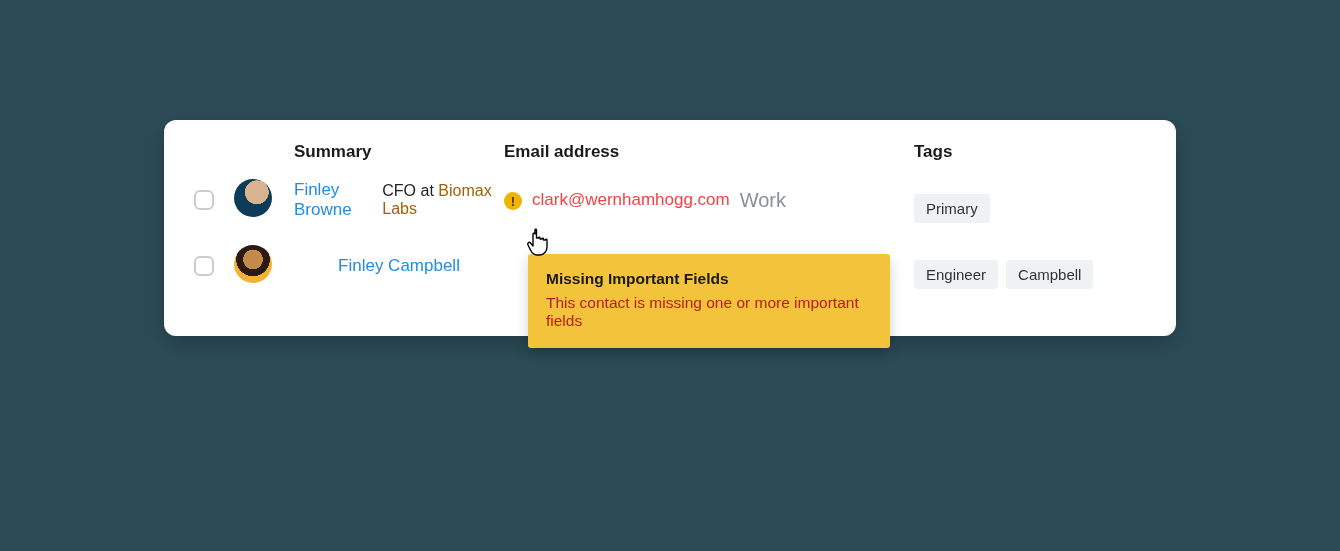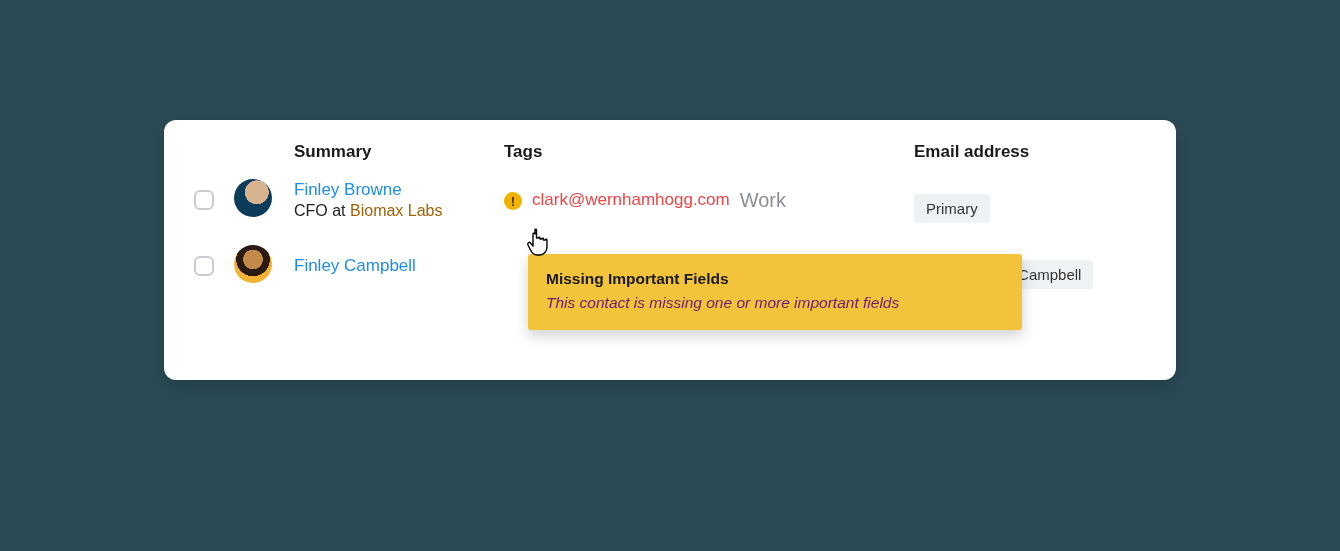--- a/index.html
+++ b/index.html
@@ -8,21 +8,21 @@
     background: #2b4b56;
     font-family: -apple-system, BlinkMacSystemFont, "Segoe UI", Helvetica, Arial, sans-serif;
     position: relative;
     overflow: hidden;
   }
   .card {
     position: absolute;
     left: 164px;
     top: 120px;
     width: 1012px;
-    height: 260px;
+    height: 216px;
     background: #ffffff;
     border-radius: 12px;
     box-shadow: 0 8px 20px rgba(0,0,0,0.2);
     padding: 22px 30px 10px 30px;
   }
   .row {
     display: grid;
     grid-template-columns: 40px 60px 210px 410px 230px;
     align-items: center;
     min-height: 48px;
@@ -105,42 +105,41 @@
   }
   .tag {
     background: #eef2f5;
     color: #333;
     font-size: 15px;
     padding: 6px 12px;
     border-radius: 3px;
     cursor: pointer;
   }
   .row1 { margin-bottom: 18px; }
-  .summary-col { display: flex; flex-direction: column; justify-content: center; }
+  .summary-col { display: flex; flex-direction: row; justify-content: center; }
 
   .tooltip {
     position: absolute;
     left: 528px;
     top: 254px;
-    width: 494px;
+    width: 362px;
     background: #f3c33c;
     color: #2b2b2b;
     padding: 16px 18px 18px 18px;
     border-radius: 3px;
     box-shadow: 0 6px 14px rgba(0,0,0,0.18);
     font-size: 15.5px;
   }
   .tooltip .tt-title {
     font-weight: 700;
     color: #1a1a1a;
     margin-bottom: 6px;
   }
   .tooltip .tt-body {
-    color: #701a75;
-    font-style: italic;
+    color: #b91c1c;
   }
   .cursor {
     position: absolute;
     left: 525px;
     top: 227px;
     width: 26px;
     height: 30px;
     pointer-events: none;
   }
   .avatar1 {
@@ -152,22 +151,22 @@
 </style>
 </head>
 <body>
 
 <div class="card">
 
   <div class="header">
     <div></div>
     <div></div>
     <div class="col-label">Summary</div>
+    <div class="col-label">Email address</div>
     <div class="col-label">Tags</div>
-    <div class="col-label">Email address</div>
   </div>
 
   <div class="row row1">
     <div>
       <div class="checkbox"></div>
     </div>
     <div>
       <span class="avatar avatar1"></span>
     </div>
     <div class="summary-col">

